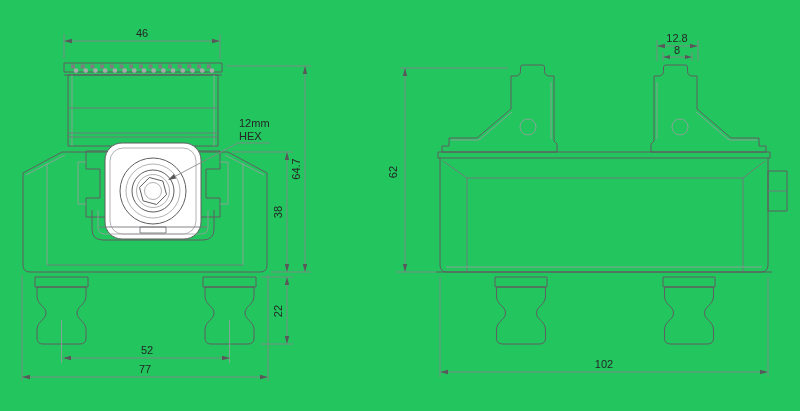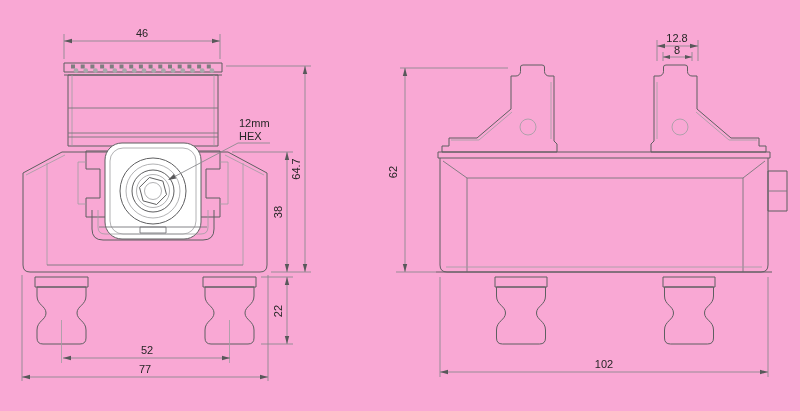--- a/index.html
+++ b/index.html
@@ -1,16 +1,16 @@
 <!DOCTYPE html>
 <html><head>
 <meta charset="utf-8">
 <style>
   html,body{margin:0;padding:0;background:#ffffff;}
-  .stage{width:800px;height:411px;position:relative;background:#f9a8d4;overflow:hidden;}
+  .stage{width:800px;height:411px;position:relative;background:#22c55e;overflow:hidden;}
   svg{display:block;}
   .ln{fill:none;stroke:#5f5f61;stroke-width:1;stroke-linejoin:round;stroke-linecap:butt;}
   .md{fill:none;stroke:#77777a;stroke-width:.9;stroke-linejoin:round;}
   .lt{fill:none;stroke:#9e9ea1;stroke-width:.8;stroke-linejoin:round;}
   .dim{fill:none;stroke:#88888b;stroke-width:.85;}
   .ar{fill:#58585a;stroke:none;}
   text.dt{font-family:"Liberation Sans",sans-serif;font-size:11px;fill:#262626;}
   .wfill{fill:#ffffff;stroke:#5f5f61;stroke-width:1;stroke-linejoin:round;}
 </style>
 </head>

